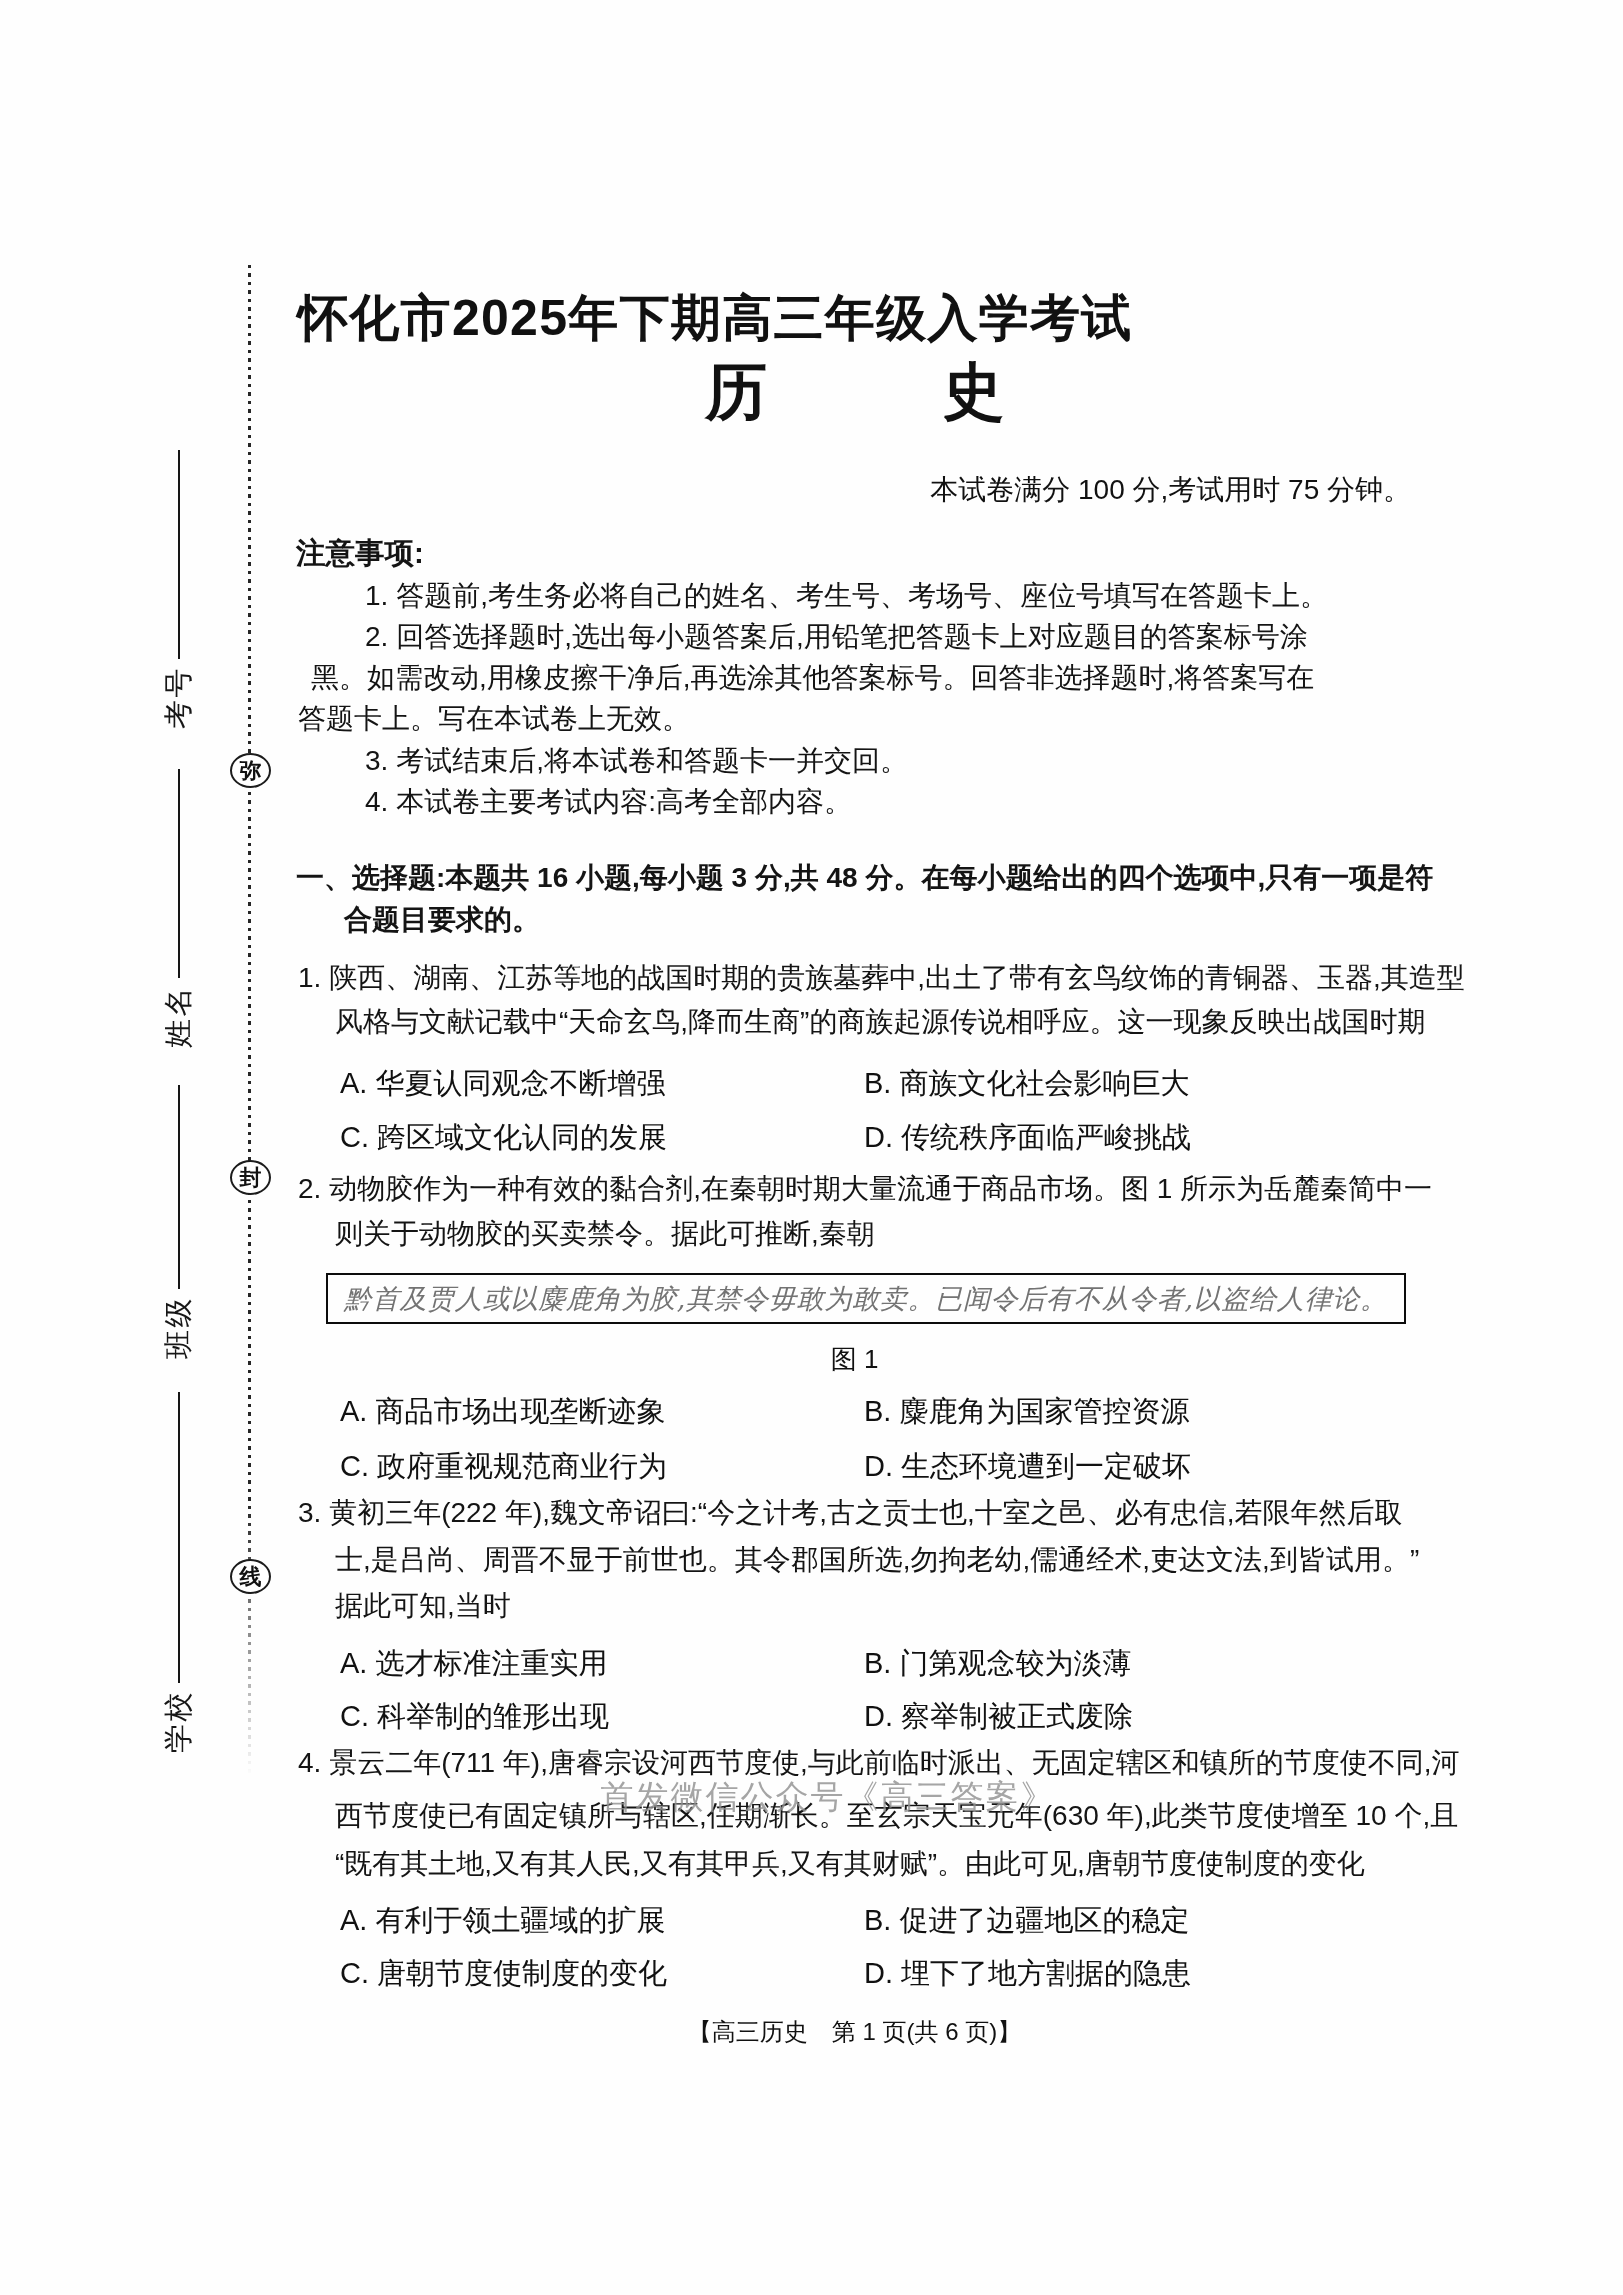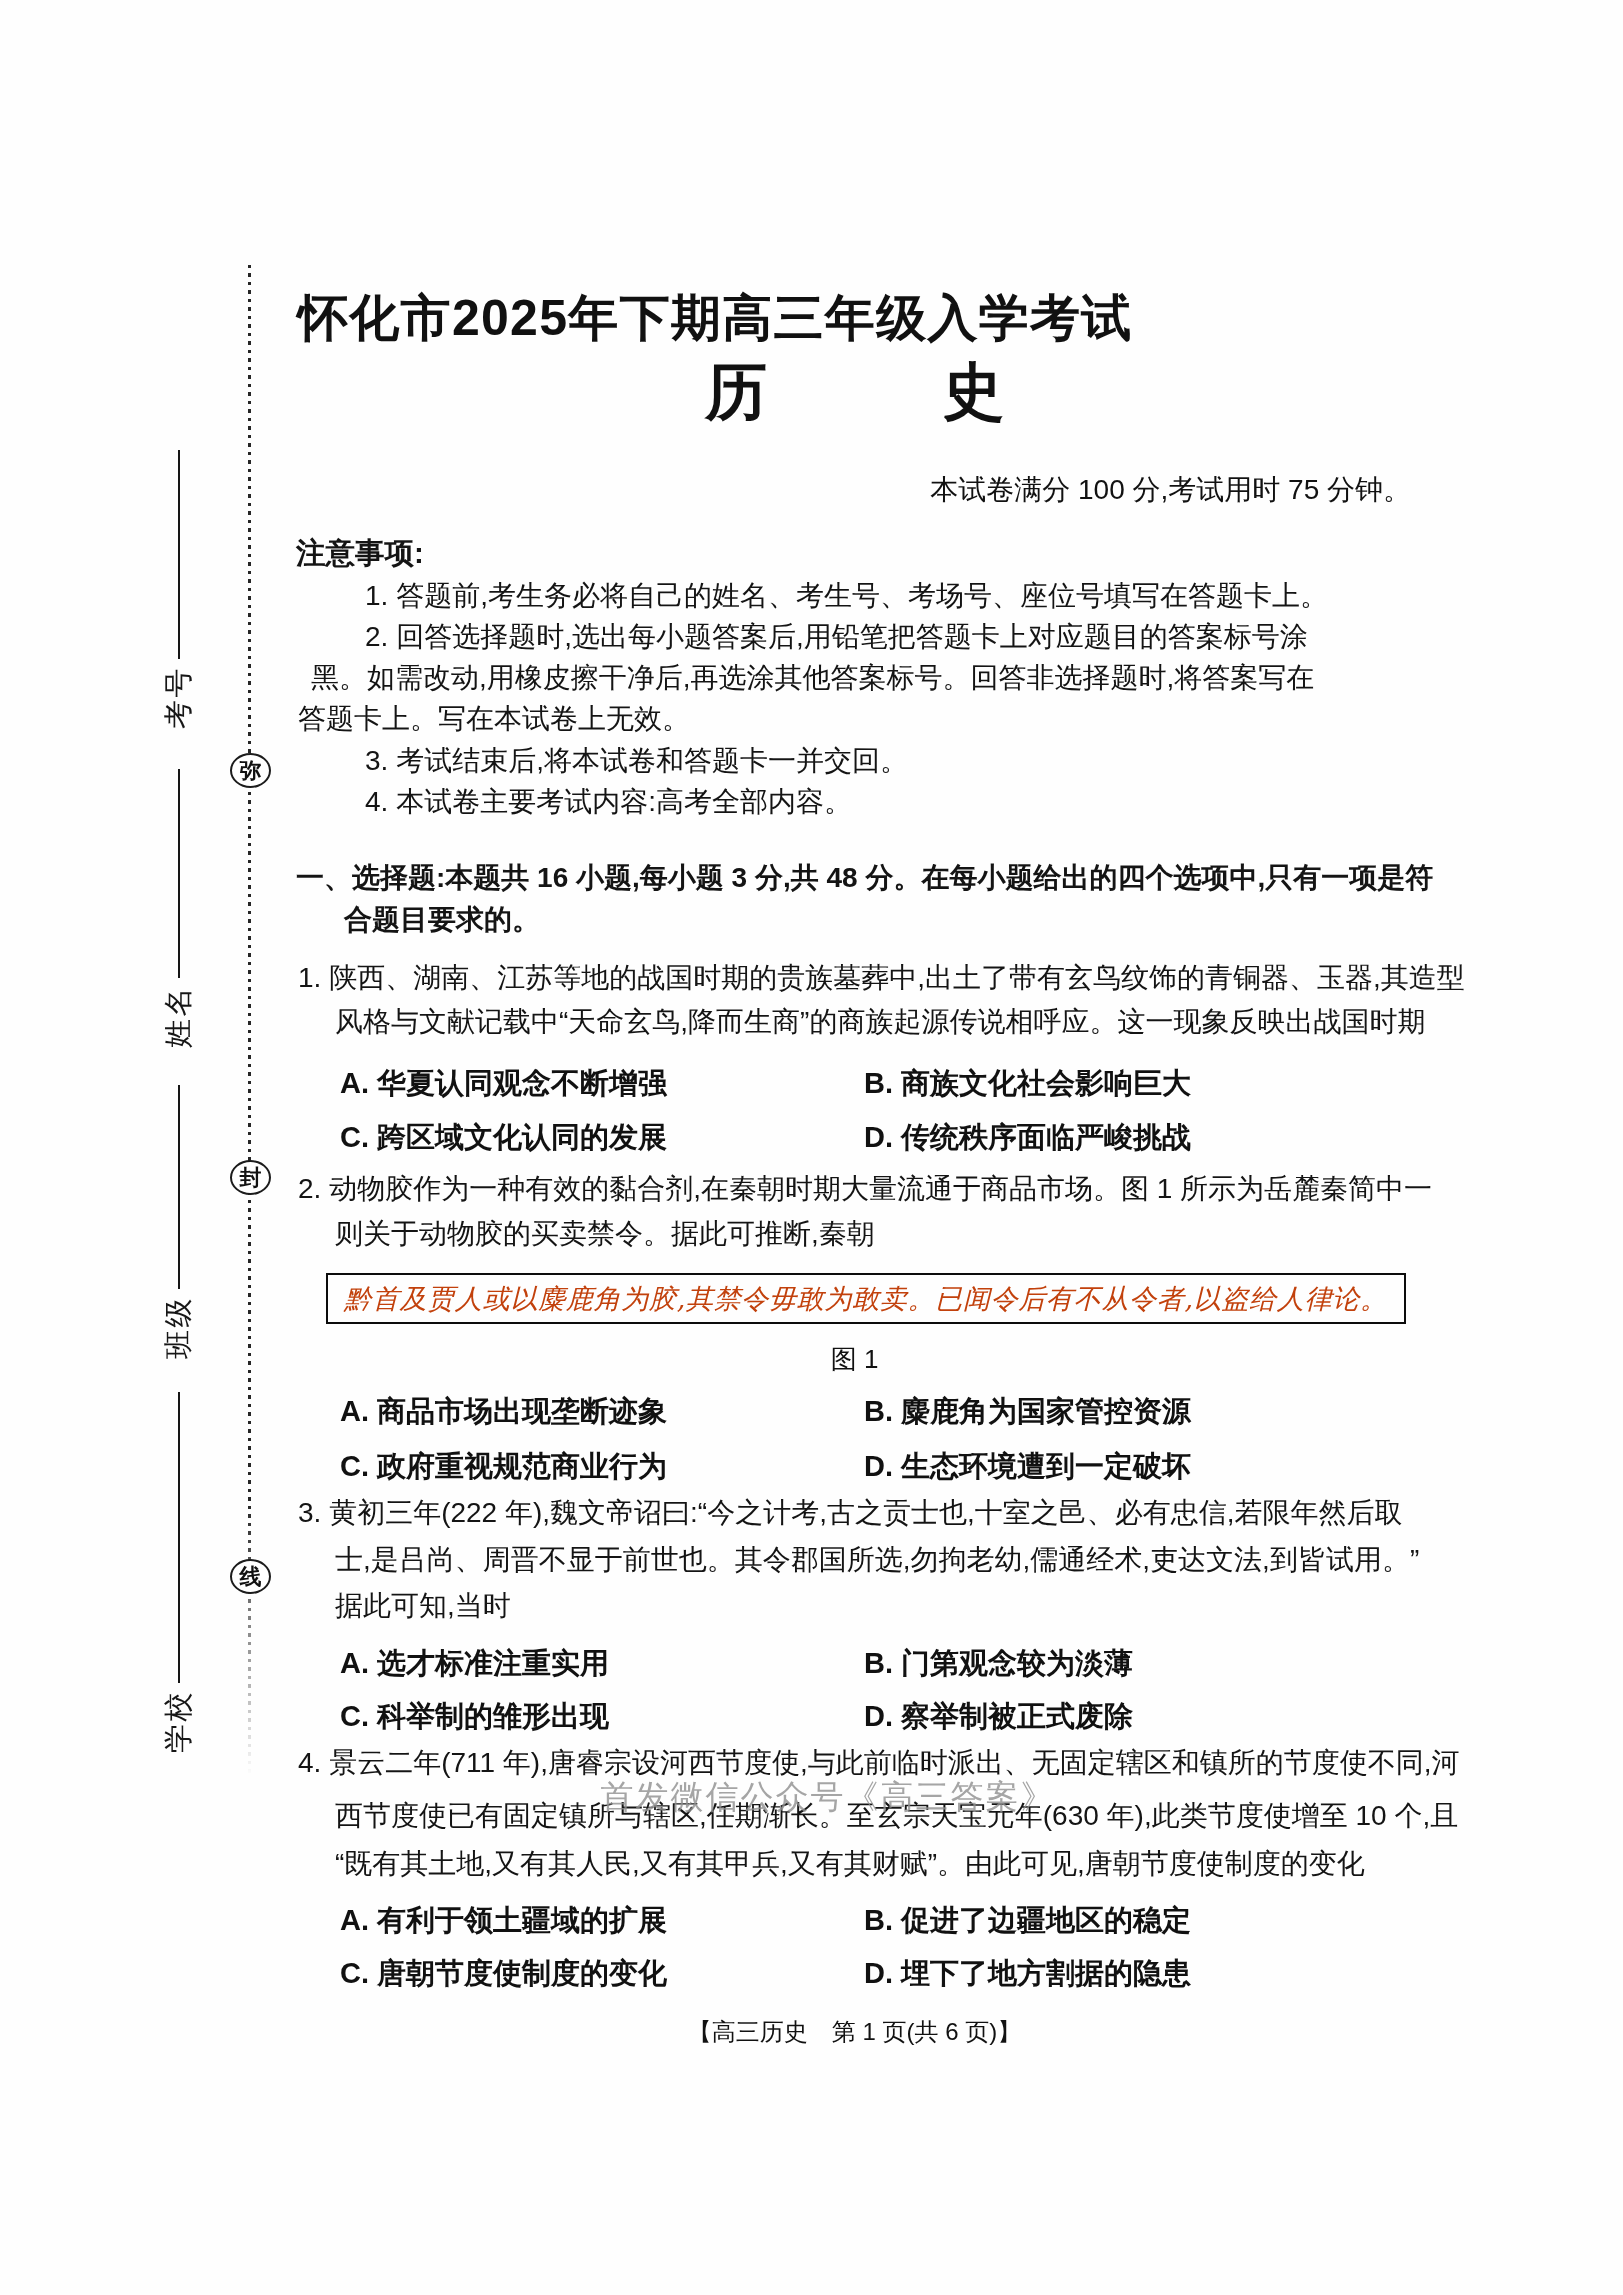--- a/index.html
+++ b/index.html
@@ -17,30 +17,30 @@
 
   
   .title1 { position:absolute; top:285px; left:298px; width:1113px; text-align:left;
             font-size:50px; font-weight:bold; letter-spacing:1.3px; }
   .subject { position:absolute; top:350px; left:298px; width:1113px; text-align:center;
              font-size:62px; font-weight:bold; }
   .subject .ch { display:inline-block; margin:0 79px; }
   .exam-info { position:absolute; top:471px; left:298px; width:1113px; text-align:right; font-size:28px; }
 
   
-  .opt-row { position:absolute; left:340px; width:1113px; height:37px;font-weight:bold; }
+  .opt-row { position:absolute; left:340px; width:1113px; height:37px; }
   .opt-row .optA { position:absolute; left:0; white-space:nowrap; font-size:29px; }
   .opt-row .optB { position:absolute; left:524px; white-space:nowrap; font-size:29px; }
 
   
   .slip-box { position:absolute; left:326px; top:1273px; width:1080px; height:51px;
               border:2px solid #0c0c0c; box-sizing:border-box;
               display:flex; align-items:center; justify-content:center; }
   .slip-box .slip-text { font-family:"DejaVu Serif","Liberation Serif",serif;
-              font-style:italic; font-size:27px; letter-spacing:0.7px; white-space:nowrap; color:#c2410c; }
+              font-style:italic; font-size:27px; letter-spacing:0.7px; white-space:nowrap; color:#737373; }
   .fig-caption { position:absolute; top:1342px; left:298px; width:1113px; text-align:center; font-size:26px; }
 
   
   .watermark { position:absolute; top:1775px; left:298px; width:1060px; text-align:center;
                font-size:33px; color:#8f8f8f; opacity:.8; letter-spacing:2px; }
 
   
   .footer { position:absolute; top:2016px; left:298px; width:1113px; text-align:center; font-size:24px; }
 
   

